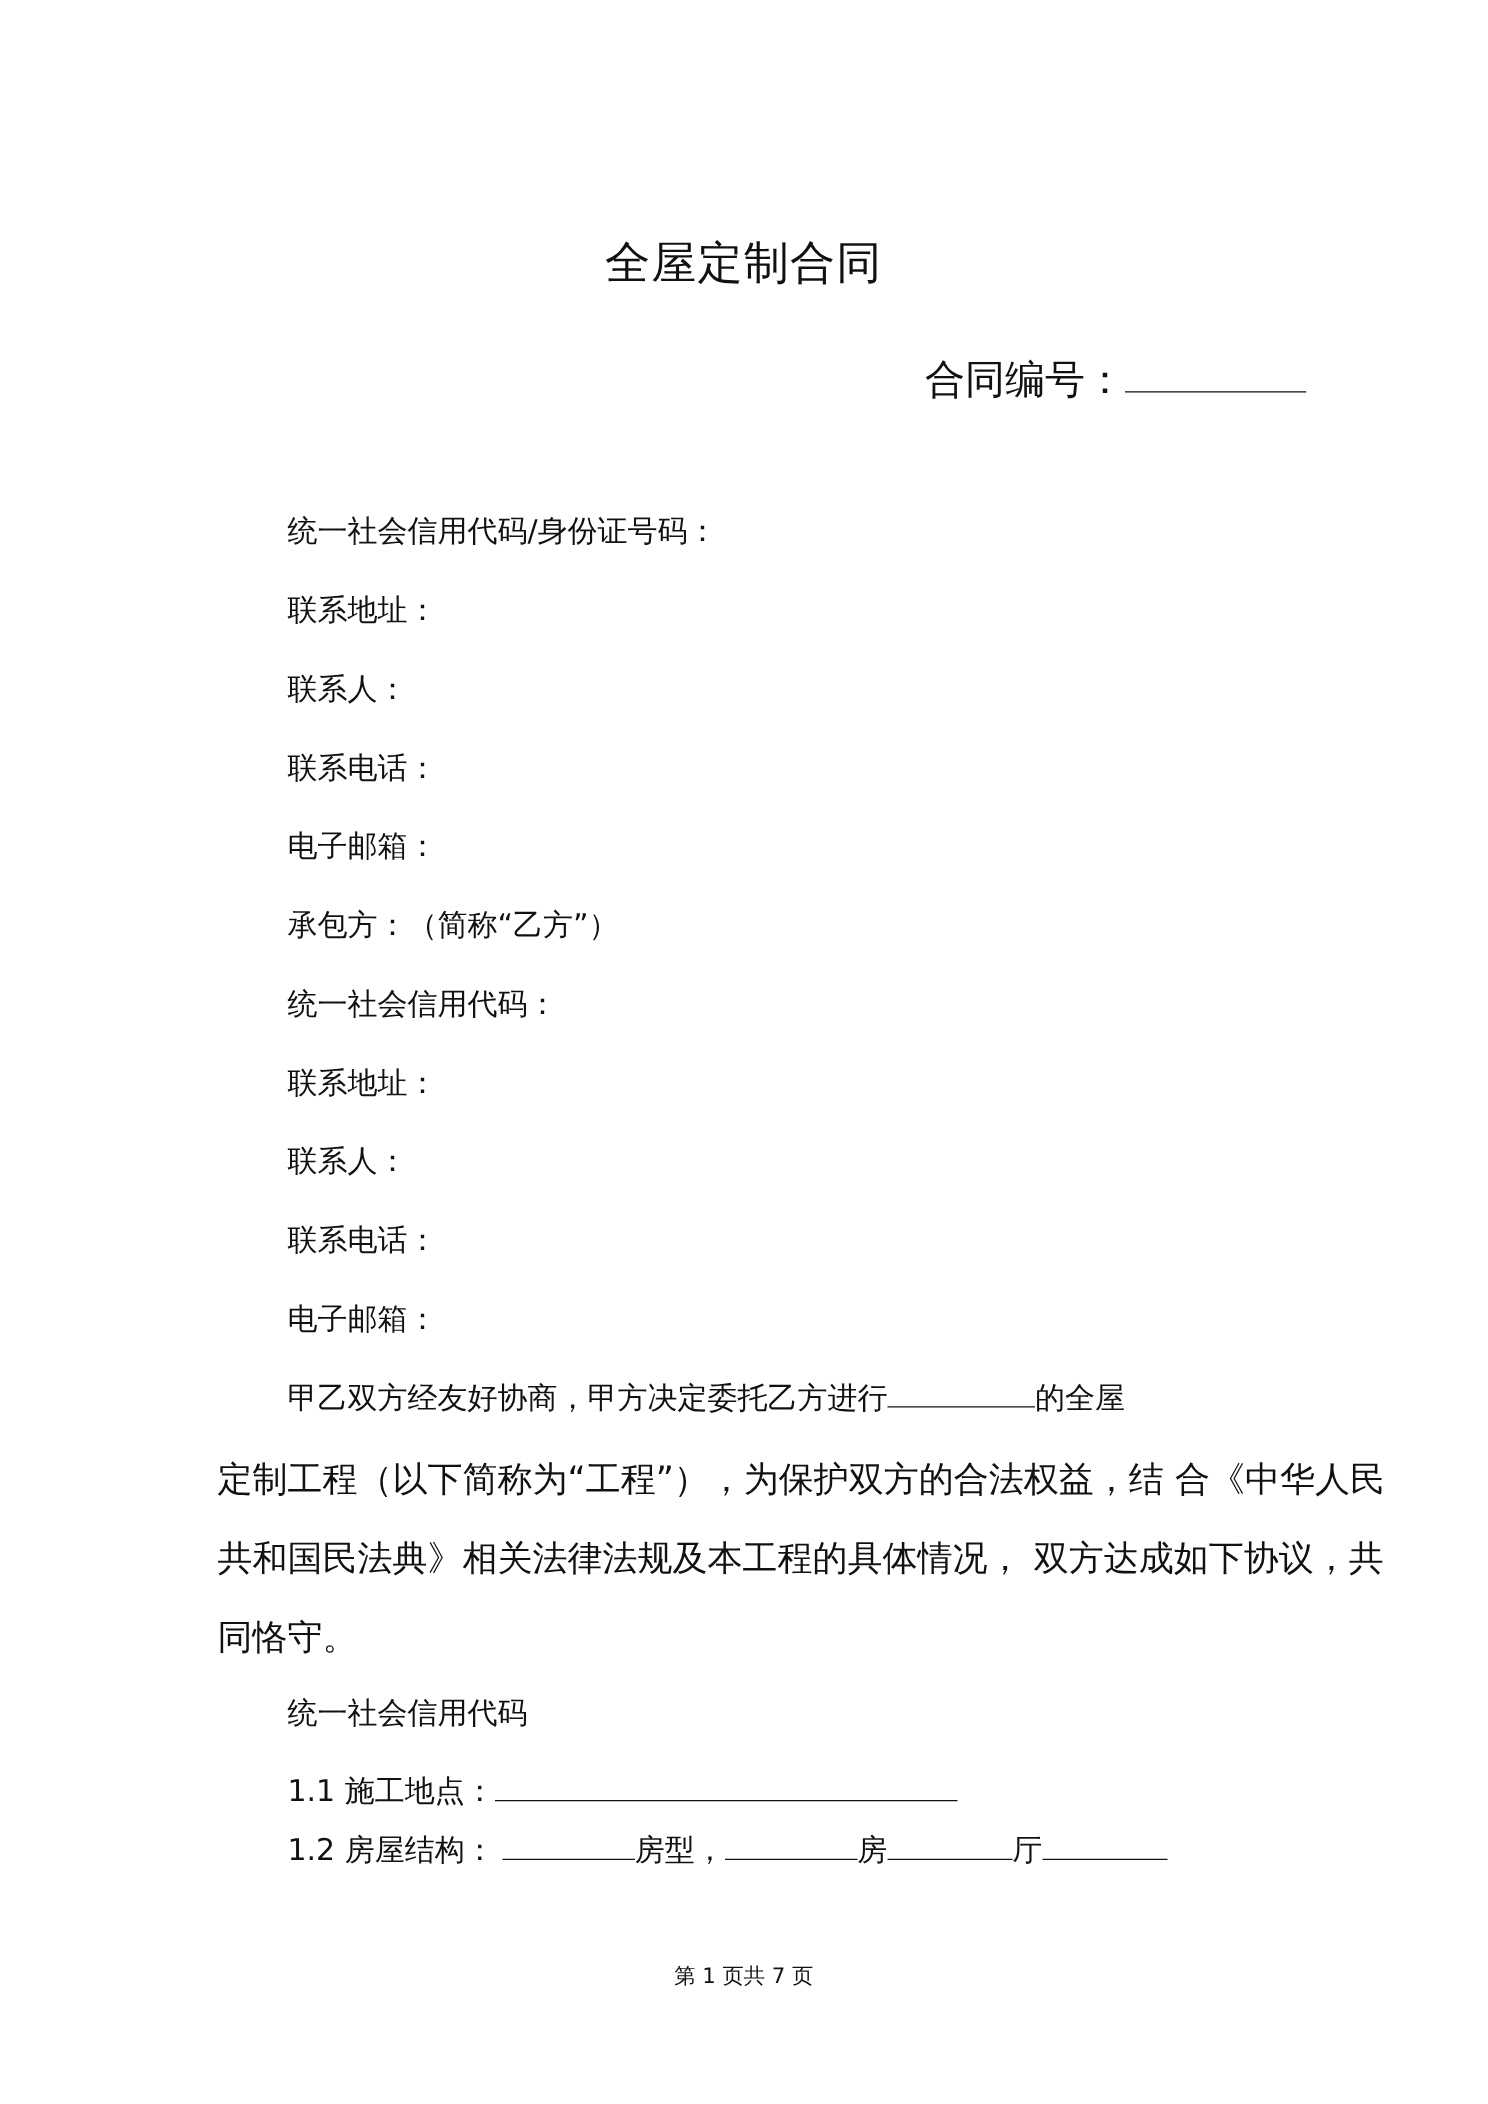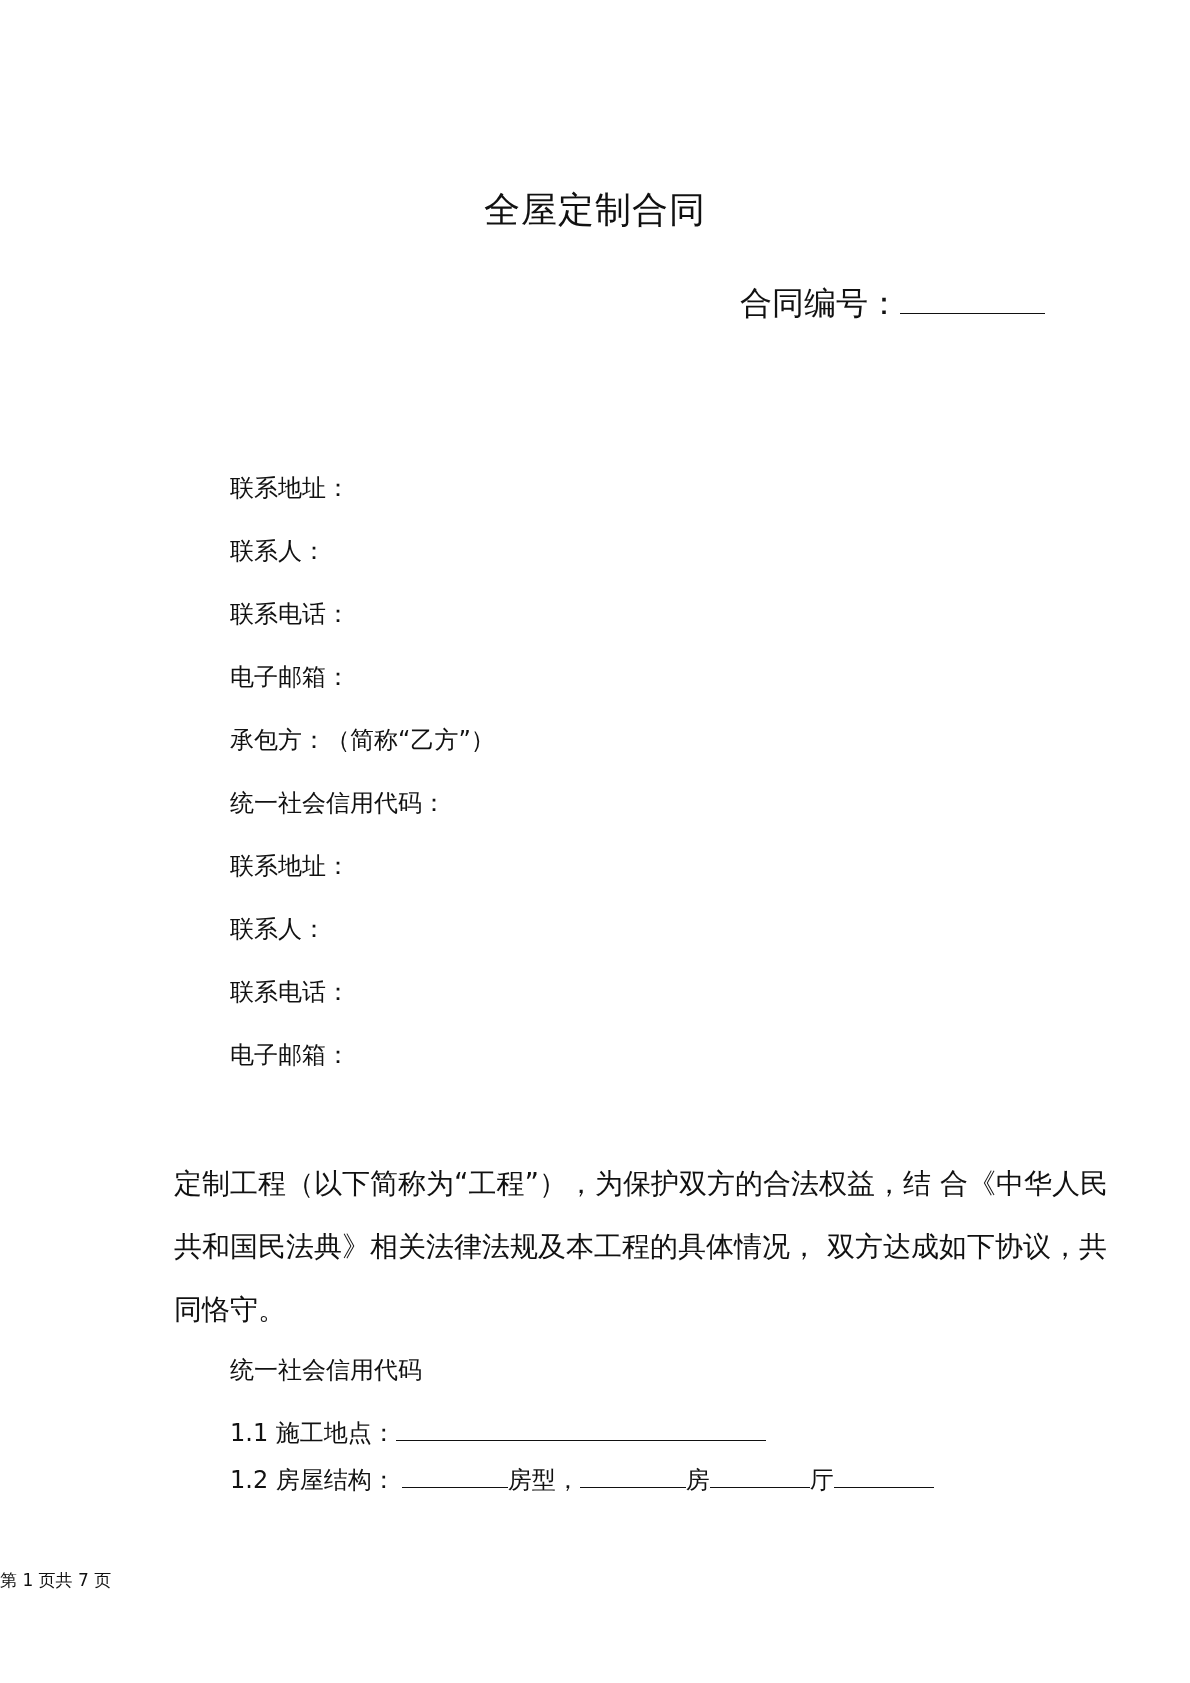--- a/index.html
+++ b/index.html
@@ -5,45 +5,49 @@
   html, body { margin: 0; padding: 0; background: #ffffff; }
   body { width: 1190px; height: 1683px; position: relative; overflow: hidden;
          font-family: "DejaVu Sans", "Liberation Sans", sans-serif; color: #111; }
   .page { position: absolute; left: 0; top: 0; width: 1190px; height: 1683px; background: #fff; }
   .title { position: absolute; top: 186px; left: 0; width: 1190px; text-align: center;
            font-size: 36px; letter-spacing: 1px; }
   .contract-no { position: absolute; top: 282px; right: 145px; font-size: 32px; white-space: nowrap; }
   .blank { display: inline-block; border-bottom: 1.5px solid #111; height: 22px; vertical-align: baseline; }
   .row { position: absolute; left: 230px; font-size: 24px; white-space: nowrap; }
   .para { position: absolute; left: 174px; width: 870px; font-size: 28px; white-space: nowrap; }
-  .footer { position: absolute; top: 1569px; left: 0; width: 1190px; text-align: left; font-size: 17px; }
+  .footer { position: absolute; top: 1569px; left: 0; width: 1190px; text-align: center; font-size: 17px; }
 </style>
 </head>
 <body>
 
 <div class="page">
 
   <div class="title">全屋定制合同</div>
 
   <div class="contract-no">
     <span>合同编号：</span><span class="blank" style="width:145px"></span>
   </div>
 
+  <div class="row" style="top:409px">统一社会信用代码/身份证号码：</div>
   <div class="row" style="top:472px">联系地址：</div>
   <div class="row" style="top:535px">联系人：</div>
   <div class="row" style="top:598px">联系电话：</div>
   <div class="row" style="top:661px">电子邮箱：</div>
 
   <div class="row" style="top:724px">承包方：（简称“乙方”）</div>
   <div class="row" style="top:787px">统一社会信用代码：</div>
   <div class="row" style="top:850px">联系地址：</div>
   <div class="row" style="top:913px">联系人：</div>
   <div class="row" style="top:976px">联系电话：</div>
   <div class="row" style="top:1039px">电子邮箱：</div>
 
+  <div class="row" style="top:1102px">
+    <span>甲乙双方经友好协商，甲方决定委托乙方进行</span><span class="blank" style="width:118px"></span><span>的全屋</span>
+  </div>
   <div class="para" style="top:1165px">定制工程（以下简称为“工程”），为保护双方的合法权益，结 合《中华人民</div>
   <div class="para" style="top:1228px">共和国民法典》相关法律法规及本工程的具体情况， 双方达成如下协议，共</div>
   <div class="para" style="top:1291px">同恪守。</div>
 
   <div class="row" style="top:1354px">统一社会信用代码</div>
 
   <div class="row" style="top:1417px">
     <span>1.1 施工地点：</span><span class="blank" style="width:370px"></span>
   </div>
 

